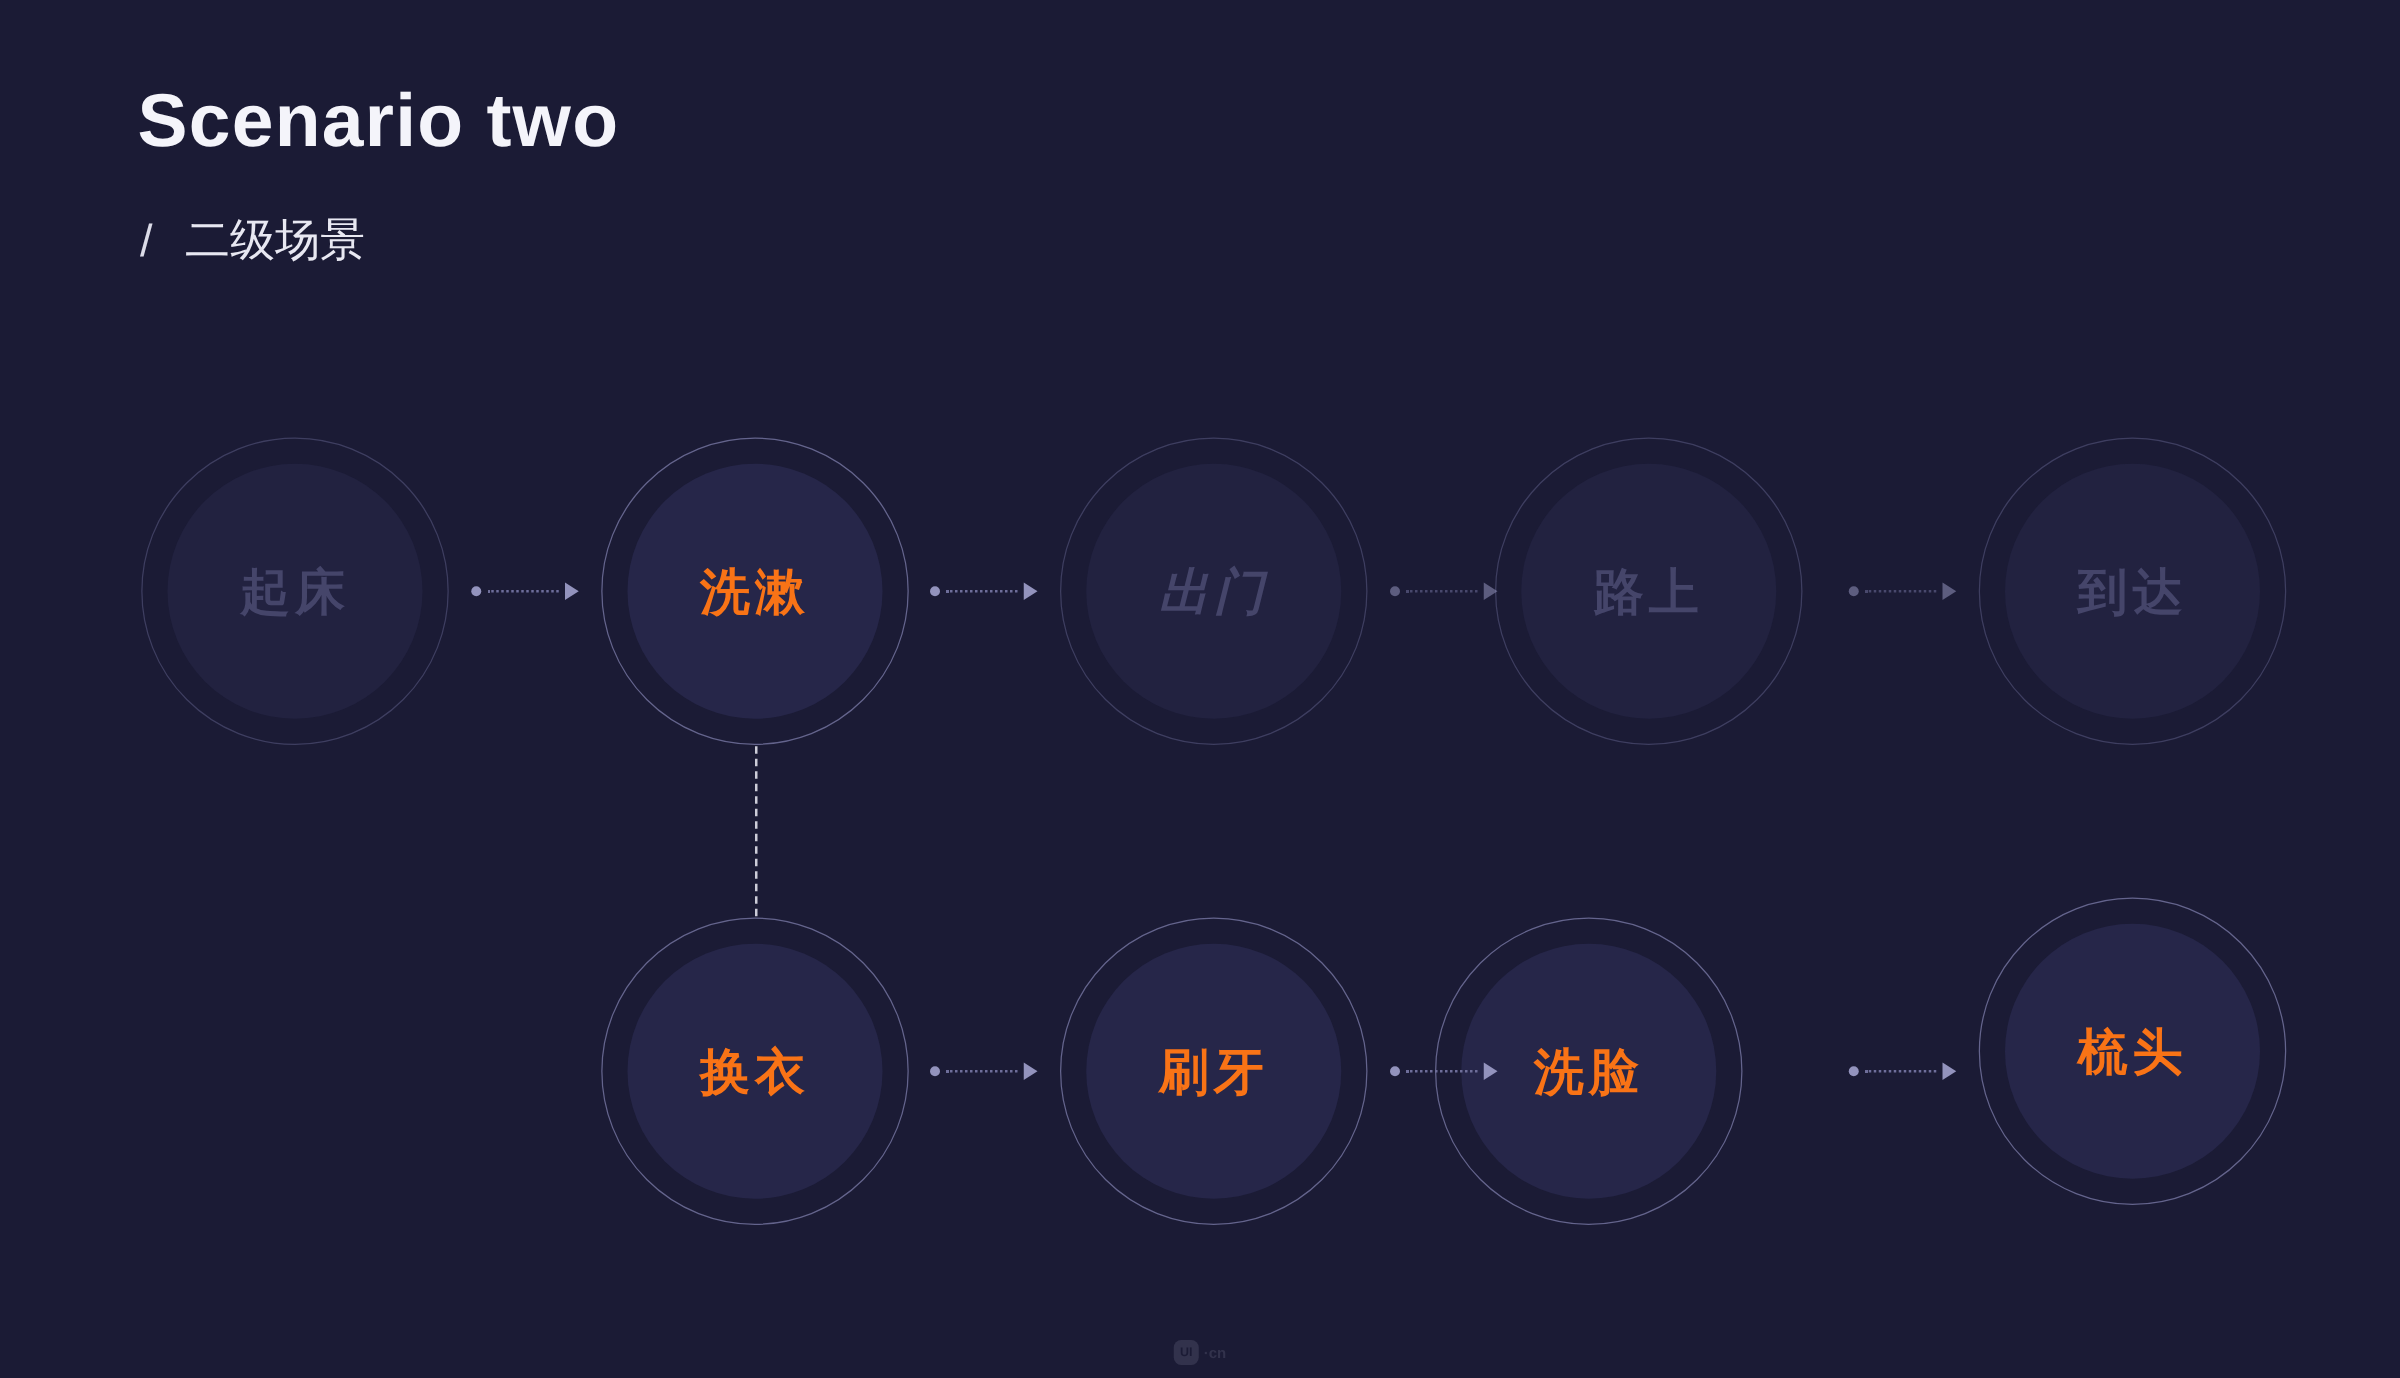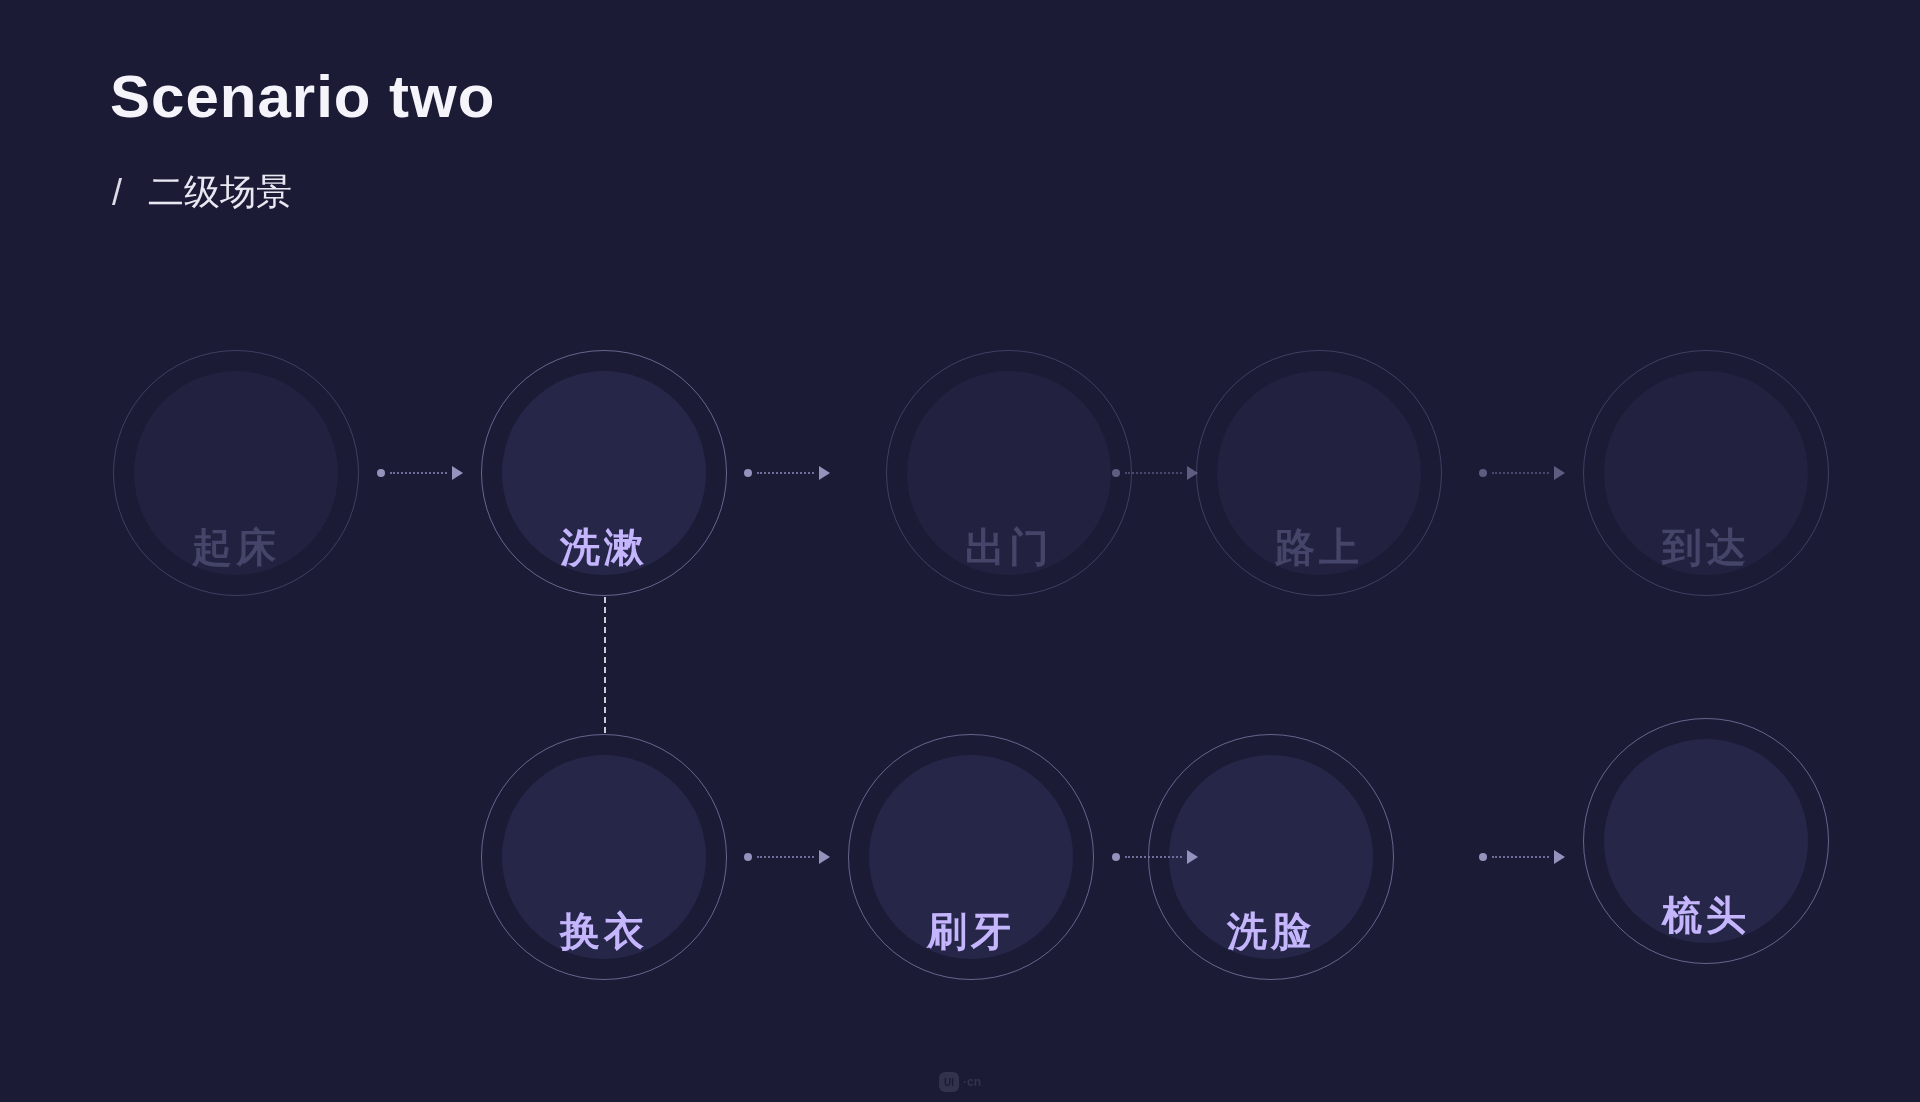--- a/index.html
+++ b/index.html
@@ -24,26 +24,26 @@
   
   .node{
     position:absolute;width:246px;height:246px;border-radius:50%;
     display:flex;align-items:center;justify-content:center;
     box-sizing:border-box;
   }
   .node.active{border:1px solid rgba(150,150,200,.60);}
   .node.dimmed{border:1px solid rgba(122,122,168,.38);}
   .node-inner{
     width:204px;height:204px;border-radius:50%;
-    display:flex;align-items:flex-end;justify-content:center;
+    display:flex;align-items:center;justify-content:center;
   }
   .node.active .node-inner{background:#262649;}
   .node.dimmed .node-inner{background:#222240;}
   .node-label{font-size:40px;font-weight:600;letter-spacing:4px;}
-  .node.active .node-label{color:#c4b5fd;}
+  .node.active .node-label{color:#f97316;}
   .node.dimmed .node-label{color:#45456a;}
 
   
   .arrow{
     position:absolute;display:flex;align-items:center;
     width:86px;height:16px;transform:translate(-50%,-50%);
   }
   .arrow-dot{width:8px;height:8px;border-radius:50%;background:#9393bd;flex:0 0 auto;}
   .arrow-line{flex:1;border-top:2px dotted #6e6e9a;margin:0 5px;height:0;}
   .arrow-head{
@@ -84,21 +84,21 @@
 <div class="node dimmed" style="left:113px;top:350px;">
   <div class="node-inner">
     <span class="node-label">起床</span>
   </div>
 </div>
 <div class="node active" style="left:481px;top:350px;">
   <div class="node-inner">
     <span class="node-label">洗漱</span>
   </div>
 </div>
-<div class="node dimmed" style="left:886px;top:350px;">
+<div class="node dimmed" style="left:848px;top:350px;font-style:italic;">
   <div class="node-inner">
     <span class="node-label">出门</span>
   </div>
 </div>
 <div class="node dimmed" style="left:1196px;top:350px;">
   <div class="node-inner">
     <span class="node-label">路上</span>
   </div>
 </div>
 <div class="node dimmed" style="left:1583px;top:350px;">

